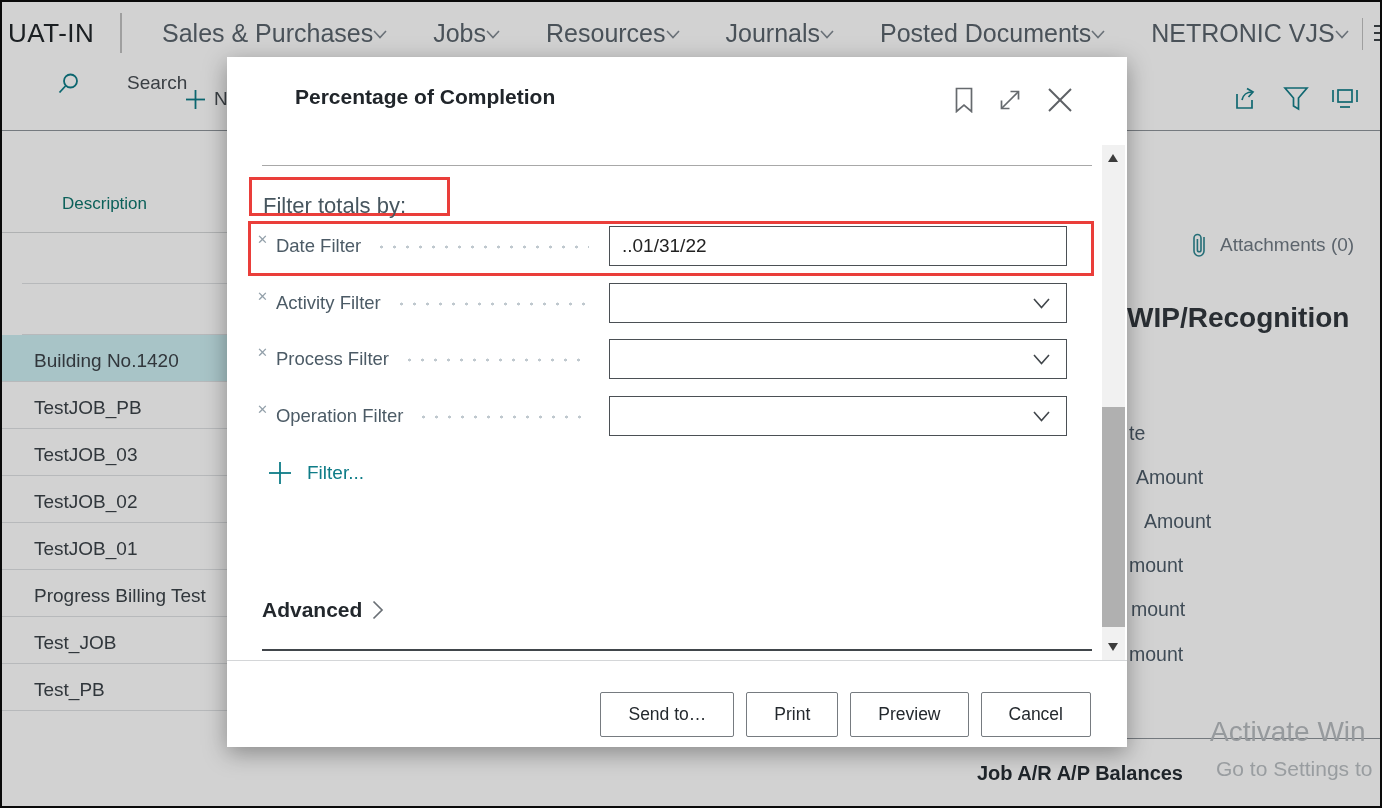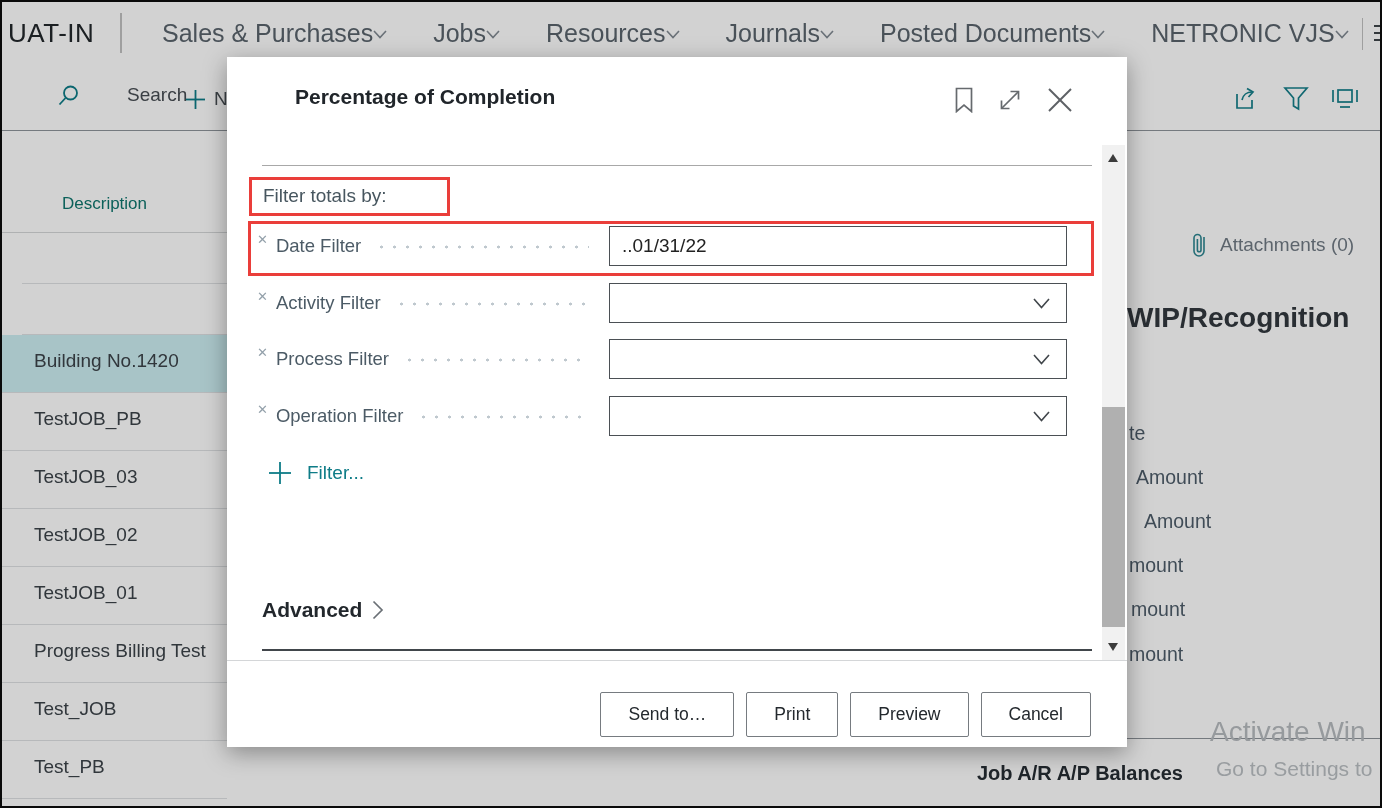--- a/index.html
+++ b/index.html
@@ -21,21 +21,21 @@
   
   .toolbar{ position:absolute; left:0; top:62px; width:100%; height:66px; background:#fff; }
   .tb-item{ position:absolute; display:flex; align-items:center; gap:9px; font-size:19px; color:#474d53; }
   .page-divider{ position:absolute; left:0; top:128px; width:100%; height:1px; background:#8e959b; }
 
   
   .list-header{ position:absolute; left:32px; top:192px; font-size:17px; color:#0f766e;margin-left:28px; }
   .list-header-line{ position:absolute; left:0; top:230px; width:225px; height:1px; background:#d5d7d9; }
   .empty-row{ position:absolute; left:20px; width:205px; height:1px; background:#dfe1e3; }
   .list-rows{ position:absolute; left:0; top:333px; width:225px; }
-  .list-row{ height:58px; line-height:51px; padding-left:32px; font-size:19px; color:#3c4349;
+  .list-row{ height:47px; line-height:51px; padding-left:32px; font-size:19px; color:#3c4349;
              border-bottom:1px solid #dfe1e3; cursor:pointer; white-space:nowrap; overflow:hidden; }
   .list-row.selected{ background:#cdeef2; }
 
   
   .rp-icons{ position:absolute; top:84px; display:flex; align-items:center; gap:22px; }
   .attachments{ position:absolute; left:1189px; top:229px; display:flex; align-items:center; gap:12px;
                 font-size:19px; color:#707a84; }
   .rp-heading{ position:absolute; left:1125px; top:300px; font-size:28px; font-weight:700; color:#32383e; white-space:nowrap; }
   .rp-frag{ position:absolute; font-size:19.5px; color:#4e5d6a; white-space:nowrap; }
   .rp-line{ position:absolute; left:1125px; top:736px; width:253px; height:1px; background:#8d9399; }
@@ -49,21 +49,21 @@
   
   .modal{ position:absolute; left:225px; top:55px; width:900px; height:690px; background:#fff;
           z-index:10; box-shadow:0 6px 22px rgba(0,0,0,0.35); }
   .modal-title{ position:absolute; left:35px; top:28px; font-size:21px; font-weight:600; color:#20252a;margin-left:33px; }
   .modal-icons{ position:absolute; left:728px; top:30px; display:flex; align-items:center; gap:24px; }
   .modal-icons span{ cursor:pointer; display:inline-flex; }
   .m-divider{ position:absolute; left:35px; top:108px; width:830px; height:1px; background:#a8a8a8; }
 
   .redbox1{ position:absolute; left:22px; top:120px; width:201px; height:39px; border:3px solid #ea3e3a; }
   .redbox2{ position:absolute; left:21px; top:164px; width:846px; height:55px; border:3px solid #ea3e3a; }
-  .section-label{ position:absolute; left:36px; top:128px; font-size:19px; color:#47565f; }
+  .section-label{ position:absolute; left:36px; top:136px; font-size:22px; color:#47565f; }
 
   .field-row{ position:absolute; left:30px; width:810px; height:42px; display:flex; align-items:center; }
   .clear-x{ font-size:13px; color:#93a0aa; align-self:flex-start; margin-top:7px; cursor:pointer; }
   .f-label{ font-size:18.5px; color:#4c5b66; margin-left:8px; white-space:nowrap; }
   .leader{ flex:1; height:4px; align-self:center; margin:2px 20px 0 14px;
            background-image:radial-gradient(circle, #bfc8ce 1.4px, transparent 1.6px);
            background-size:13px 4px; background-repeat:repeat-x; background-position:0 50%; }
   .f-input{ width:458px; height:40px; border:1px solid #4b5055; background:#fff; font-size:19px;
             color:#222; padding:0 12px; font-family:"Liberation Sans", sans-serif; border-radius:0; outline:none; }
   .f-select{ width:458px; height:40px; border:1px solid #4b5055; background:#fff; position:relative; cursor:pointer; }
@@ -142,21 +142,21 @@
           <g stroke="#3f444a" stroke-width="2">
             <line x1="0" y1="2" x2="22" y2="2"></line>
             <line x1="0" y1="9" x2="22" y2="9"></line>
             <line x1="0" y1="16" x2="22" y2="16"></line>
           </g>
         </svg>
     </div>
   </div>
 
   <div class="toolbar">
-    <div class="tb-item" style="left:56px; top:20px;gap:48px;">
+    <div class="tb-item" style="left:56px; top:8px;gap:48px;">
       <svg width="21" height="21" viewBox="0 0 21 21">
           <circle cx="12.5" cy="8" r="6.5" fill="none" stroke="#0e7c87" stroke-width="1.8"></circle>
           <line x1="7.5" y1="13" x2="1.5" y2="19.5" stroke="#0e7c87" stroke-width="1.8"></line>
         </svg>
       <span>Search</span>
     </div>
     <div class="tb-item" style="left:184px; top:24px;">
       <svg width="19" height="19" viewBox="0 0 19 19">
           <g stroke="#0e7c87" stroke-width="1.8">
             <line x1="9.5" y1="0" x2="9.5" y2="19"></line>

